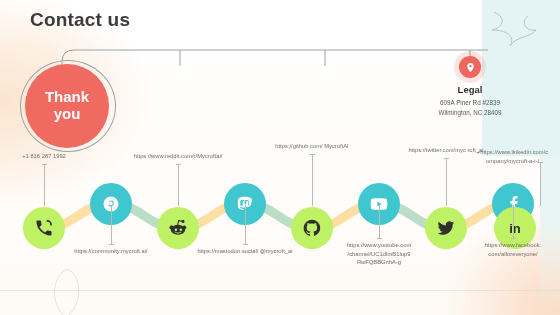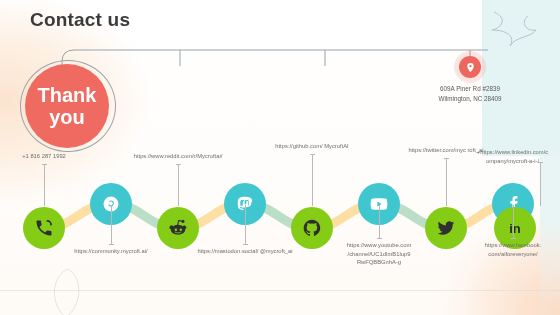--- a/index.html
+++ b/index.html
@@ -60,21 +60,21 @@
   .thanks-ring {
     position: absolute; left: 0; top: 0; width: 96px; height: 92px;
     border: 1px solid #9aa3a8; border-radius: 50%;
     clip-path: inset(0 0 0 0);
   }
   .thanks-circle {
     position: absolute; left: 5px; top: 4px; width: 84px; height: 84px;
     background: #ef6a61; border-radius: 50%;
     display: flex; flex-direction: column;
     align-items: center; justify-content: center;
-    color: #ffffff; font-weight: 700; font-size: 20px; line-height: 1.12;
+    color: #ffffff; font-weight: 700; font-size: 15px; line-height: 1.12;
   }
 
   
   .office { position: absolute; width: 150px; text-align: center; top: 56px; }
   .office.o1 { left: 105px; }
   .office.o2 { left: 250px; }
   .office.o3 { left: 395px; }
   .pin-badge {
     width: 22px; height: 22px; border-radius: 50%;
     background: #ee675e; margin: 0 auto 6px;
@@ -86,21 +86,21 @@
   .office-addr { font-size: 6.3px; color: #585858; line-height: 1.55; }
 
   
   .chain { position: absolute; left: 0; top: 150px; width: 560px; height: 130px; }
   .chain-svg { position: absolute; left: 0; top: 0; width: 560px; height: 130px; }
 
   .node {
     position: absolute; border-radius: 50%;
     display: flex; align-items: center; justify-content: center;
   }
-  .node.yellow { background: #84cc16; }
+  .node.yellow { background: #bef264; }
   .node.teal   { background: #3fc6cf; }
   .node.low  { width: 42px; height: 42px; top: 57px; }
   .node.high { width: 42px; height: 42px; top: 33px; }
   .node svg { width: 20px; height: 20px; }
   .node .glyph-txt { font-size: 13px; font-weight: 700; color: #2a2a2a; }
 
   .label {
     position: absolute; width: 96px; text-align: center;
     font-size: 5.8px; color: #6d6d6d; line-height: 1.5;
     word-break: break-word;
@@ -148,20 +148,21 @@
   </div>
 
 
 
   <div class="office o3">
     <div class="pin-badge">
       <svg viewBox="0 0 24 24" fill="#ffffff">
           <path d="M12 2a7 7 0 0 0-7 7c0 5 7 13 7 13s7-8 7-13a7 7 0 0 0-7-7zm0 9.5A2.5 2.5 0 1 1 12 6.5a2.5 2.5 0 0 1 0 5z"></path>
         </svg>
     </div>
+    <div class="office-name">Legal</div>
     <div class="office-addr">609A Piner Rd #2839</div>
     <div class="office-addr">Wilmington, NC 28409</div>
   </div>
 
   <div class="chain">
     <svg class="chain-svg" viewBox="0 0 560 130">
       <path d="M44 78 C 75 78 80 54 111 54 C 142 54 147 78 178 78 C 209 78 214 54 245 54
                C 276 54 281 78 312 78 C 343 78 348 54 379 54 C 410 54 415 78 446 78
                C 477 78 482 54 513 54" fill="none" stroke="#fbc75c" stroke-width="9" stroke-linecap="round" opacity="0.55"></path>
       <path d="M111 54 C 142 54 147 78 178 78 M245 54 C 276 54 281 78 312 78

